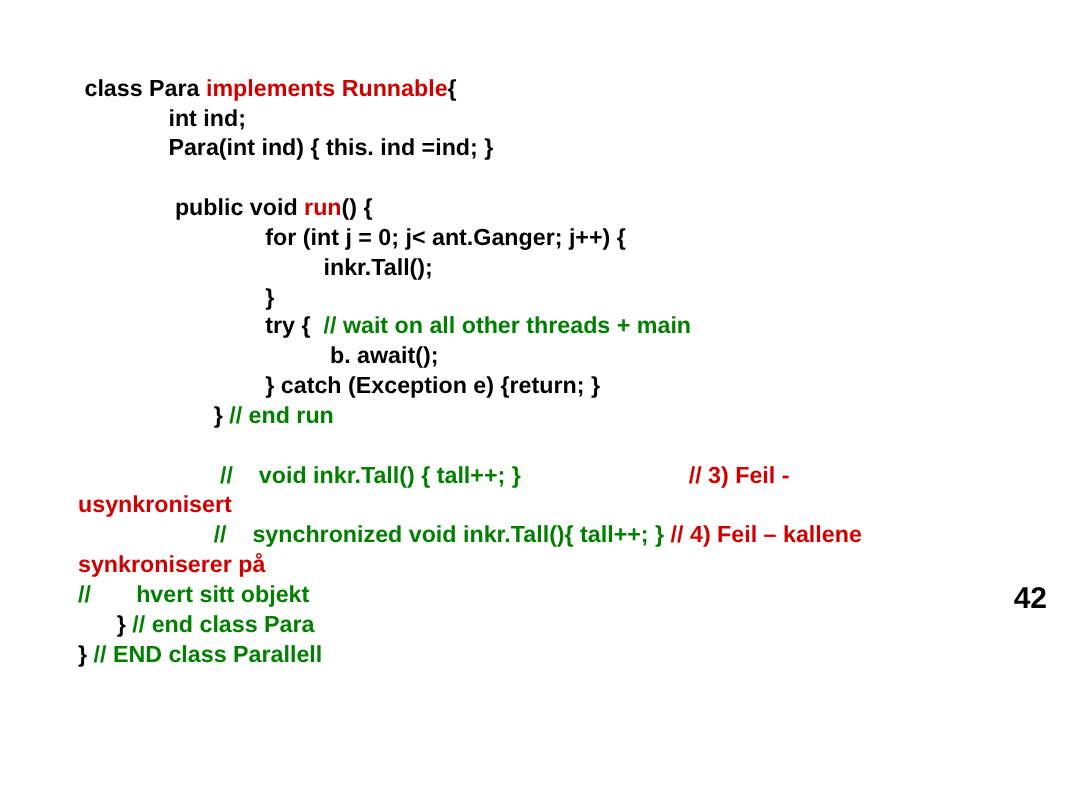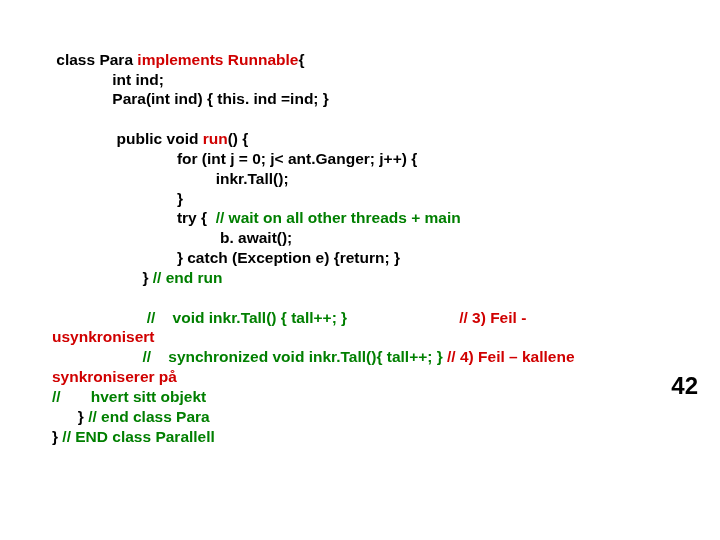--- a/index.html
+++ b/index.html
@@ -1,21 +1,21 @@
 <!DOCTYPE html>
 <html><head>
 <meta charset="utf-8">
 <style>
   html,body{margin:0;padding:0;width:720px;height:540px;background:#fff;font-family:Arial,Helvetica,sans-serif;overflow:hidden}
   .slide{position:relative;width:720px;height:412px;box-sizing:border-box}
   .code{position:absolute;left:52px;top:30px;right:60px;font-size:15.5px;line-height:1.28;font-weight:bold;white-space:pre}
   .red{color:#d00000}
   .grn{color:#007f00}
   .nrm{color:#000}
-  .pnum{position:absolute;right:22px;bottom:12px;font-size:24px;font-weight:bold;color:#000}
+  .pnum{position:absolute;right:22px;bottom:1px;font-size:20px;font-weight:bold;color:#000}
 </style>
 </head>
 <body>
 
 <div class="slide">
 
 <div class="code">
 <span class="nrm"> class Para </span><span class="red">implements</span><span class="nrm"> </span><span class="red">Runnable</span><span class="nrm">{</span>
 <span class="nrm">              int ind;</span>
 <span class="nrm">              Para(int ind) { this. ind =ind; }</span>

